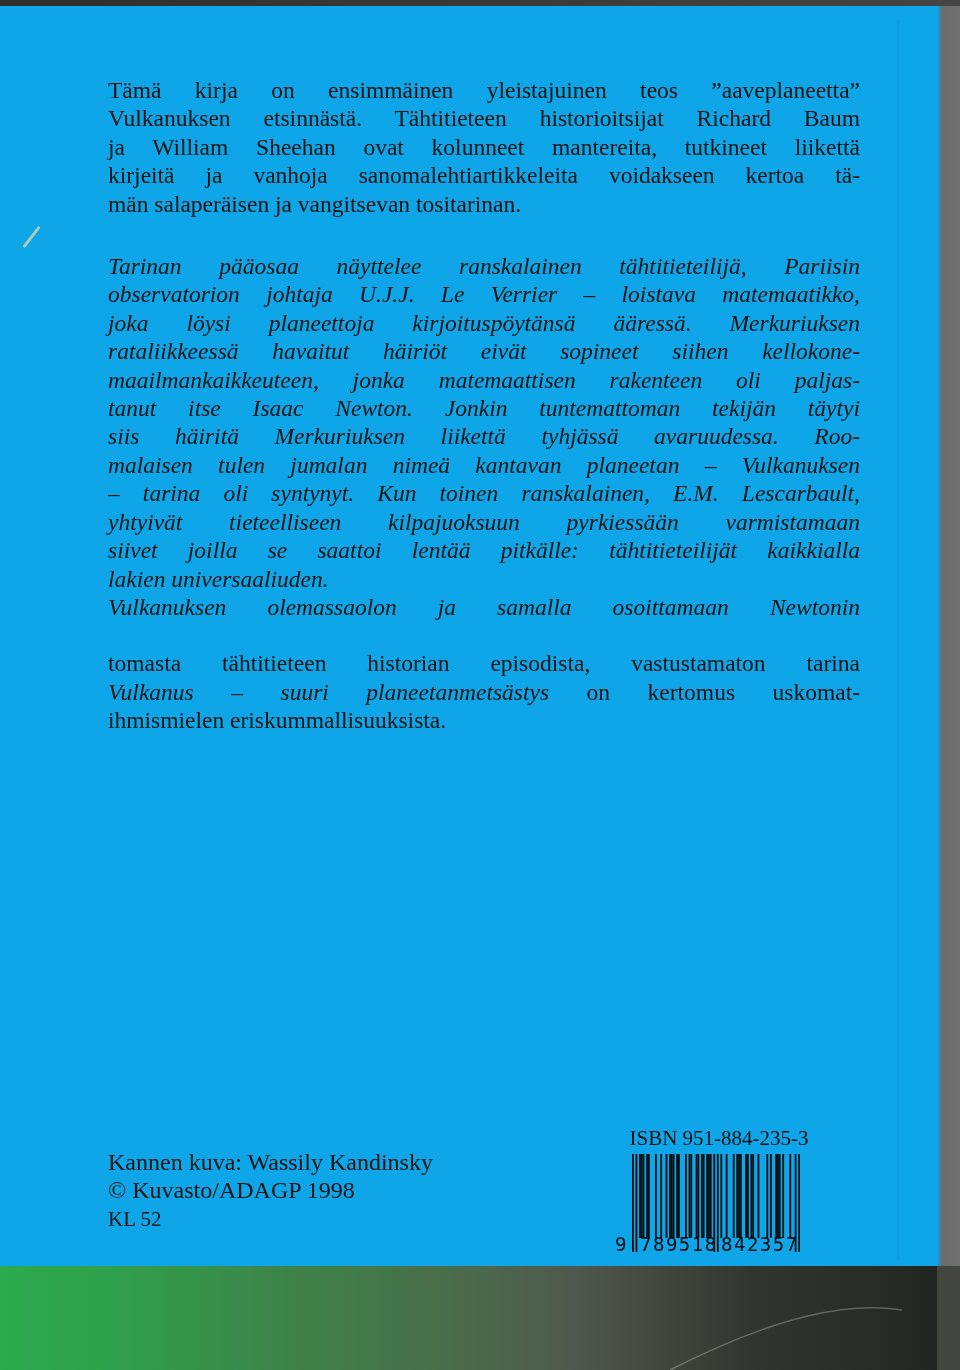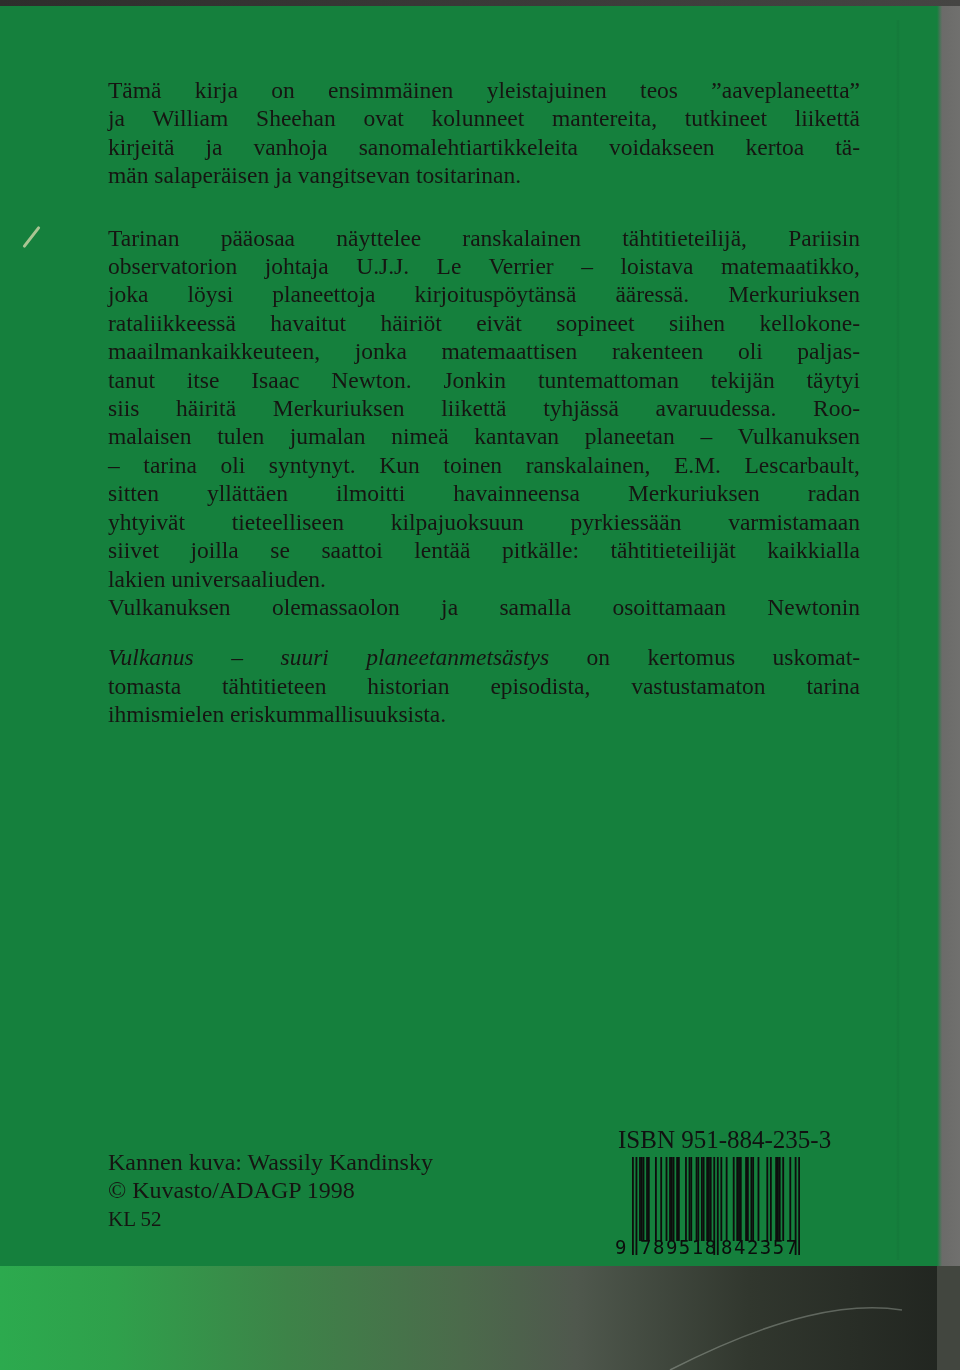--- a/index.html
+++ b/index.html
@@ -1,44 +1,44 @@
 <!DOCTYPE html>
 <html><head>
 <meta charset="utf-8">
 <style>
   html,body{margin:0;padding:0;}
   body{
     width:960px;height:1370px;position:relative;overflow:hidden;
     background:#e8e7e3;
     font-family:"Liberation Serif", serif;
   }
-  .page{position:absolute;inset:0;background:#15803d;}
+  .page{position:absolute;inset:0;background:#0ea5e9;}
   .top-bar{position:absolute;top:0;left:0;width:960px;height:6px;background:linear-gradient(90deg,#2e2e2c,#454543);z-index:6;}
   .right-strip{position:absolute;top:0;right:0;width:23px;height:1266px;background:linear-gradient(90deg,rgba(107,107,105,0) 0%,#6b6b69 22%,#70706e 100%);z-index:5;}
   .right-strip-lower{position:absolute;top:1266px;right:0;width:23px;height:104px;background:#42463f;z-index:5;}
   .crease{position:absolute;top:20px;left:896px;width:4px;height:1240px;
     background:linear-gradient(90deg,rgba(0,0,0,0),rgba(0,0,0,0.05),rgba(0,0,0,0));z-index:2;}
   .scratch-small{position:absolute;left:30px;top:224px;width:3px;height:26px;background:#cfd6a9;opacity:.8;transform:rotate(38deg);border-radius:2px;z-index:2;}
 
   .text-block{
     position:absolute;left:108px;top:76px;width:752px;
     font-size:23.5px;line-height:28.4px;color:#161512;z-index:3;
   }
   .para{margin:0;}
   .para.p1{margin-bottom:34px;}
-  .para.p2{margin-bottom:22px;}
+  .para.p2{margin-bottom:28px;font-style:italic;}
   .line{text-align:justify;text-align-last:justify;}
   .line.last{text-align:justify;text-align-last:left;}
   .italic{font-style:italic;}
 
   .credits{position:absolute;left:108px;top:1148px;font-size:24px;line-height:28px;color:#161512;z-index:3;}
   .kl-code{font-size:21px;margin-top:1px;}
 
   .isbn-block{position:absolute;left:612px;top:1126px;width:210px;z-index:3;color:#111;}
-  .isbn-label{font-size:25px;text-align:center;width:202px;margin-left:6px;white-space:nowrap;}
+  .isbn-label{font-size:21px;text-align:center;width:202px;margin-left:6px;white-space:nowrap;}
   .barcode{position:relative;margin-left:20px;margin-top:3px;width:168px;height:100px;}
   .barcode svg{display:block;width:168px;height:100px;}
   .ean-digits{position:absolute;left:0;bottom:-1px;width:100%;height:22px;
     font-family:"DejaVu Sans Mono", monospace;font-size:19px;color:#0c0c0c;}
   .ean-first{position:absolute;left:-17px;bottom:0;}
   .ean-g1{position:absolute;left:8px;bottom:0;letter-spacing:1.5px;text-align:center;}
   .ean-g2{position:absolute;left:89px;bottom:0;letter-spacing:1.5px;}
 
   .footer-band{position:absolute;left:0;top:1266px;width:960px;height:104px;z-index:4;}
   .footer-band svg{position:absolute;inset:0;}
@@ -49,43 +49,43 @@
 <div class="page">
   <div class="top-bar"></div>
   <div class="right-strip"></div>
   <div class="right-strip-lower"></div>
   <div class="crease"></div>
   <div class="scratch-small"></div>
 
   <main class="text-block">
     <div class="para p1">
       <div class="line">Tämä kirja on ensimmäinen yleistajuinen teos ”aaveplaneetta”</div>
+      <div class="line">Vulkanuksen etsinnästä. Tähtitieteen historioitsijat Richard Baum</div>
       <div class="line">ja William Sheehan ovat kolunneet mantereita, tutkineet liikettä</div>
       <div class="line">kirjeitä ja vanhoja sanomalehtiartikkeleita voidakseen kertoa tä-</div>
       <div class="line last">män salaperäisen ja vangitsevan tositarinan.</div>
     </div>
     <div class="para p2">
       <div class="line">Tarinan pääosaa näyttelee ranskalainen tähtitieteilijä, Pariisin</div>
       <div class="line">observatorion johtaja U.J.J. Le Verrier – loistava matemaatikko,</div>
       <div class="line">joka löysi planeettoja kirjoituspöytänsä ääressä. Merkuriuksen</div>
       <div class="line">rataliikkeessä havaitut häiriöt eivät sopineet siihen kellokone-</div>
       <div class="line">maailmankaikkeuteen, jonka matemaattisen rakenteen oli paljas-</div>
       <div class="line">tanut itse Isaac Newton. Jonkin tuntemattoman tekijän täytyi</div>
       <div class="line">siis häiritä Merkuriuksen liikettä tyhjässä avaruudessa. Roo-</div>
       <div class="line">malaisen tulen jumalan nimeä kantavan planeetan – Vulkanuksen</div>
       <div class="line">– tarina oli syntynyt. Kun toinen ranskalainen, E.M. Lescarbault,</div>
-      <div class="line">sitten yllättäen ilmoitti havainneensa Merkuriuksen radan</div>
       <div class="line">yhtyivät tieteelliseen kilpajuoksuun pyrkiessään varmistamaan</div>
       <div class="line">siivet joilla se saattoi lentää pitkälle: tähtitieteilijät kaikkialla</div>
       <div class="line last">lakien universaaliuden.</div>
       <div class="line">Vulkanuksen olemassaolon ja samalla osoittamaan Newtonin</div>
     </div>
     <div class="para p3">
+      <div class="line">tomasta tähtitieteen historian episodista, vastustamaton tarina</div>
       <div class="line"><span class="italic">Vulkanus – suuri planeetanmetsästys</span> <span>on kertomus uskomat-</span></div>
-      <div class="line">tomasta tähtitieteen historian episodista, vastustamaton tarina</div>
       <div class="line last">ihmismielen eriskummallisuuksista.</div>
     </div>
   </main>
 
   <div class="credits">
     <div>Kannen kuva: Wassily Kandinsky</div>
     <div>© Kuvasto/ADAGP 1998</div>
     <div class="kl-code">KL 52</div>
   </div>
 

